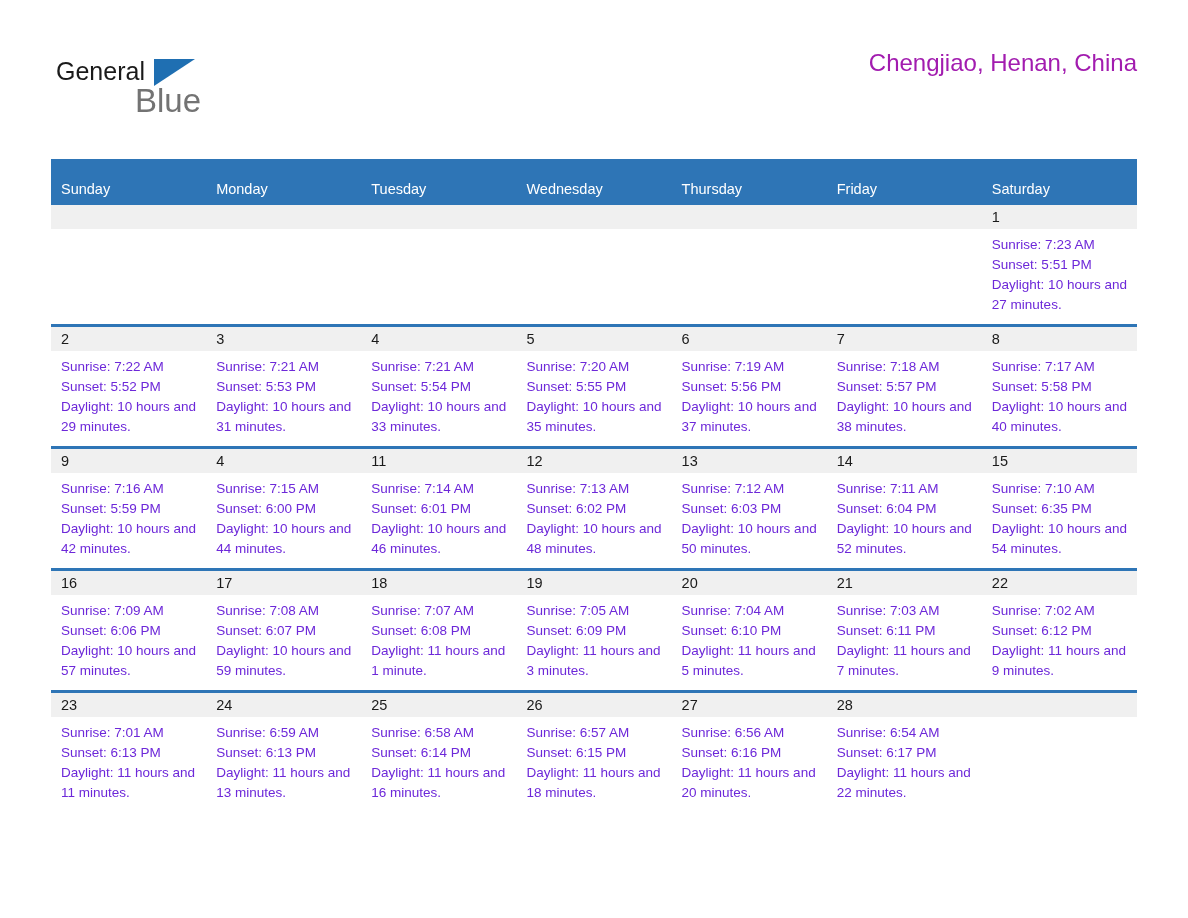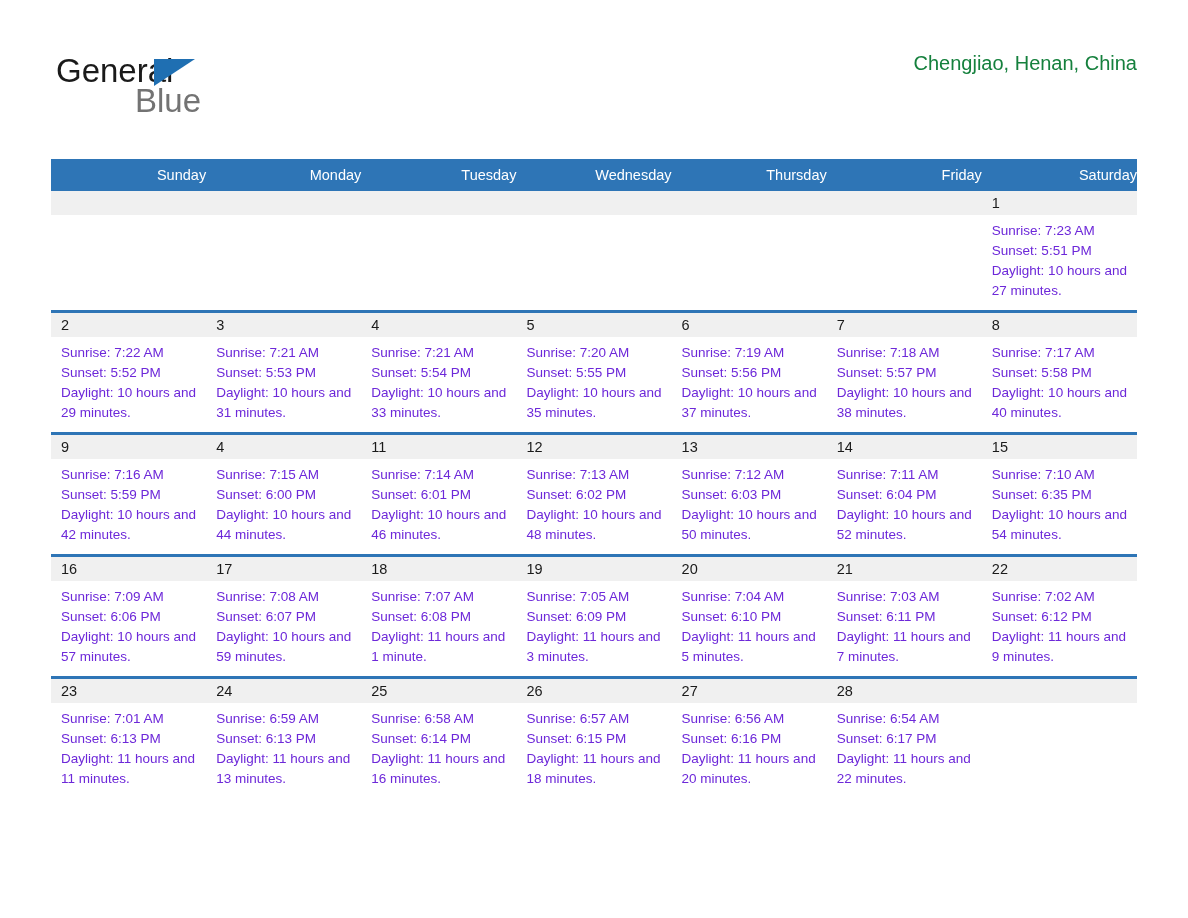--- a/index.html
+++ b/index.html
@@ -34,21 +34,21 @@
     position: absolute;
     left: 5px;
     top: 8px;
     width: 300px;
     height: 80px;
   }
   .brand-general {
     position: absolute;
     left: 0;
     top: 0;
-    font-size: 33px;
+    font-size: 25px;
     line-height: 38px;
     color: #1a1a1a;
     letter-spacing: 0px;
     font-weight: 400;
   }
   .brand-triangle {
     position: absolute;
     left: 98px;
     top: 7px;
     width: 0;
@@ -73,43 +73,43 @@
   }
   .cal-title {
     font-size: 40px;
     line-height: 52px;
     font-weight: 400;
     color: #1a1a1a;
     white-space: nowrap;
   }
   .cal-subtitle {
     margin-top: 6px;
-    font-size: 20px;
+    font-size: 24px;
     line-height: 26px;
     font-weight: 400;
-    color: #15803d;
+    color: #a21caf;
     white-space: nowrap;
   }
 
   
   .calendar {
     position: absolute;
     left: 51px;
     top: 159px;
     width: 1086px;
     border-collapse: collapse;
     table-layout: fixed;
   }
   .calendar th {
     background: #2e75b6;
     color: #ffffff;
     font-size: 14.5px;
     font-weight: 400;
-    text-align: right;
-    padding: 8px 0 8px 10px;
+    text-align: left;
+    padding: 22px 0 8px 10px;
     height: 16px;
     border: none;
   }
   .calendar td {
     width: 155.14px;
     height: 119px;
     vertical-align: top;
     padding: 0;
     border: none;
     border-top: 3px solid #2e75b6;

